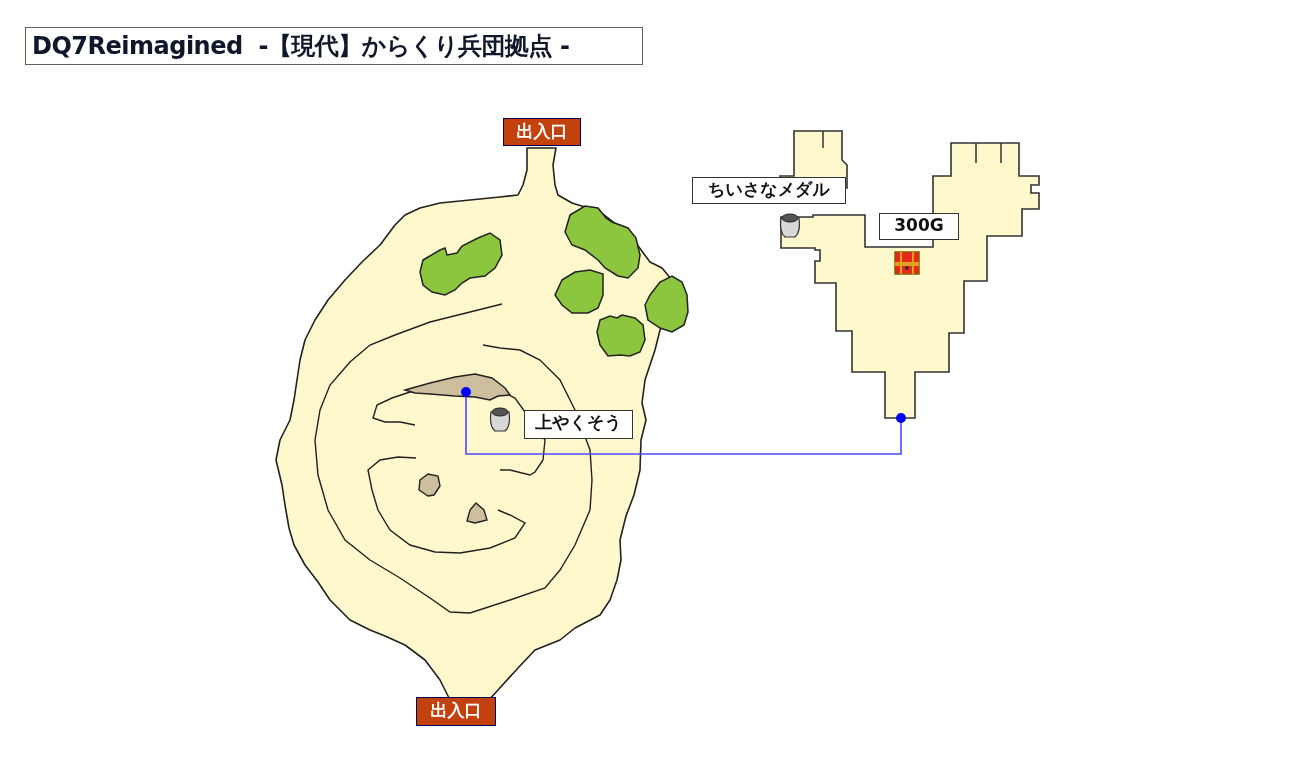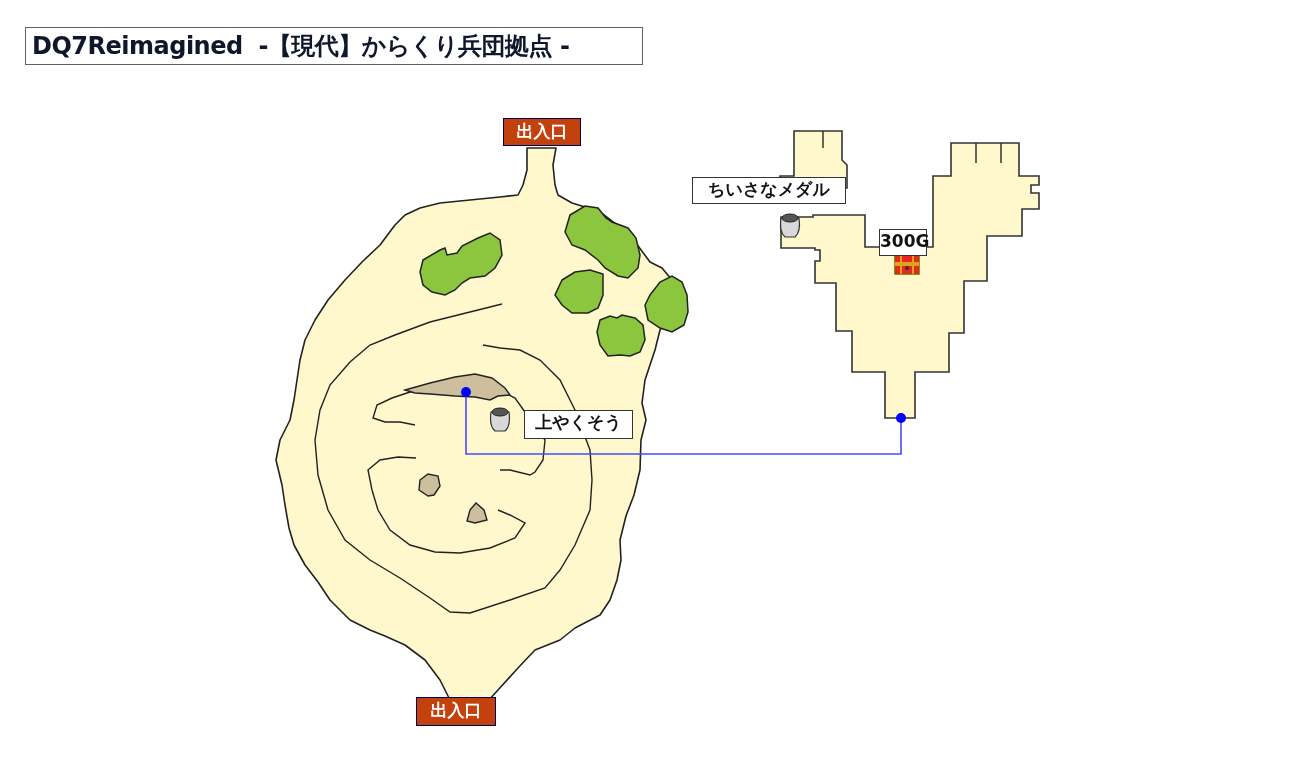--- a/index.html
+++ b/index.html
@@ -90,14 +90,14 @@
     <line x1="6" y1="0" x2="6" y2="22" stroke="#e0a020" stroke-width="2"></line>
     <line x1="18" y1="0" x2="18" y2="22" stroke="#e0a020" stroke-width="2"></line>
     <circle cx="12" cy="16" r="2" fill="#333"></circle>
   </g>
 </svg>
 
 <div class="exit" style="left:503px; top:118px; width:78px; height:28px;">出入口</div>
 <div class="exit" style="left:416px; top:697px; width:80px; height:29px;">出入口</div>
 
 <div class="label" style="left:692px; top:177px; width:154px; height:27px;">ちいさなメダル</div>
-<div class="label" style="left:879px; top:229px; width:48px; height:27px;">300G</div>
+<div class="label" style="left:879px; top:213px; width:80px; height:27px;">300G</div>
 <div class="label" style="left:524px; top:410px; width:109px; height:29px;">上やくそう</div>
 
 </body></html>

